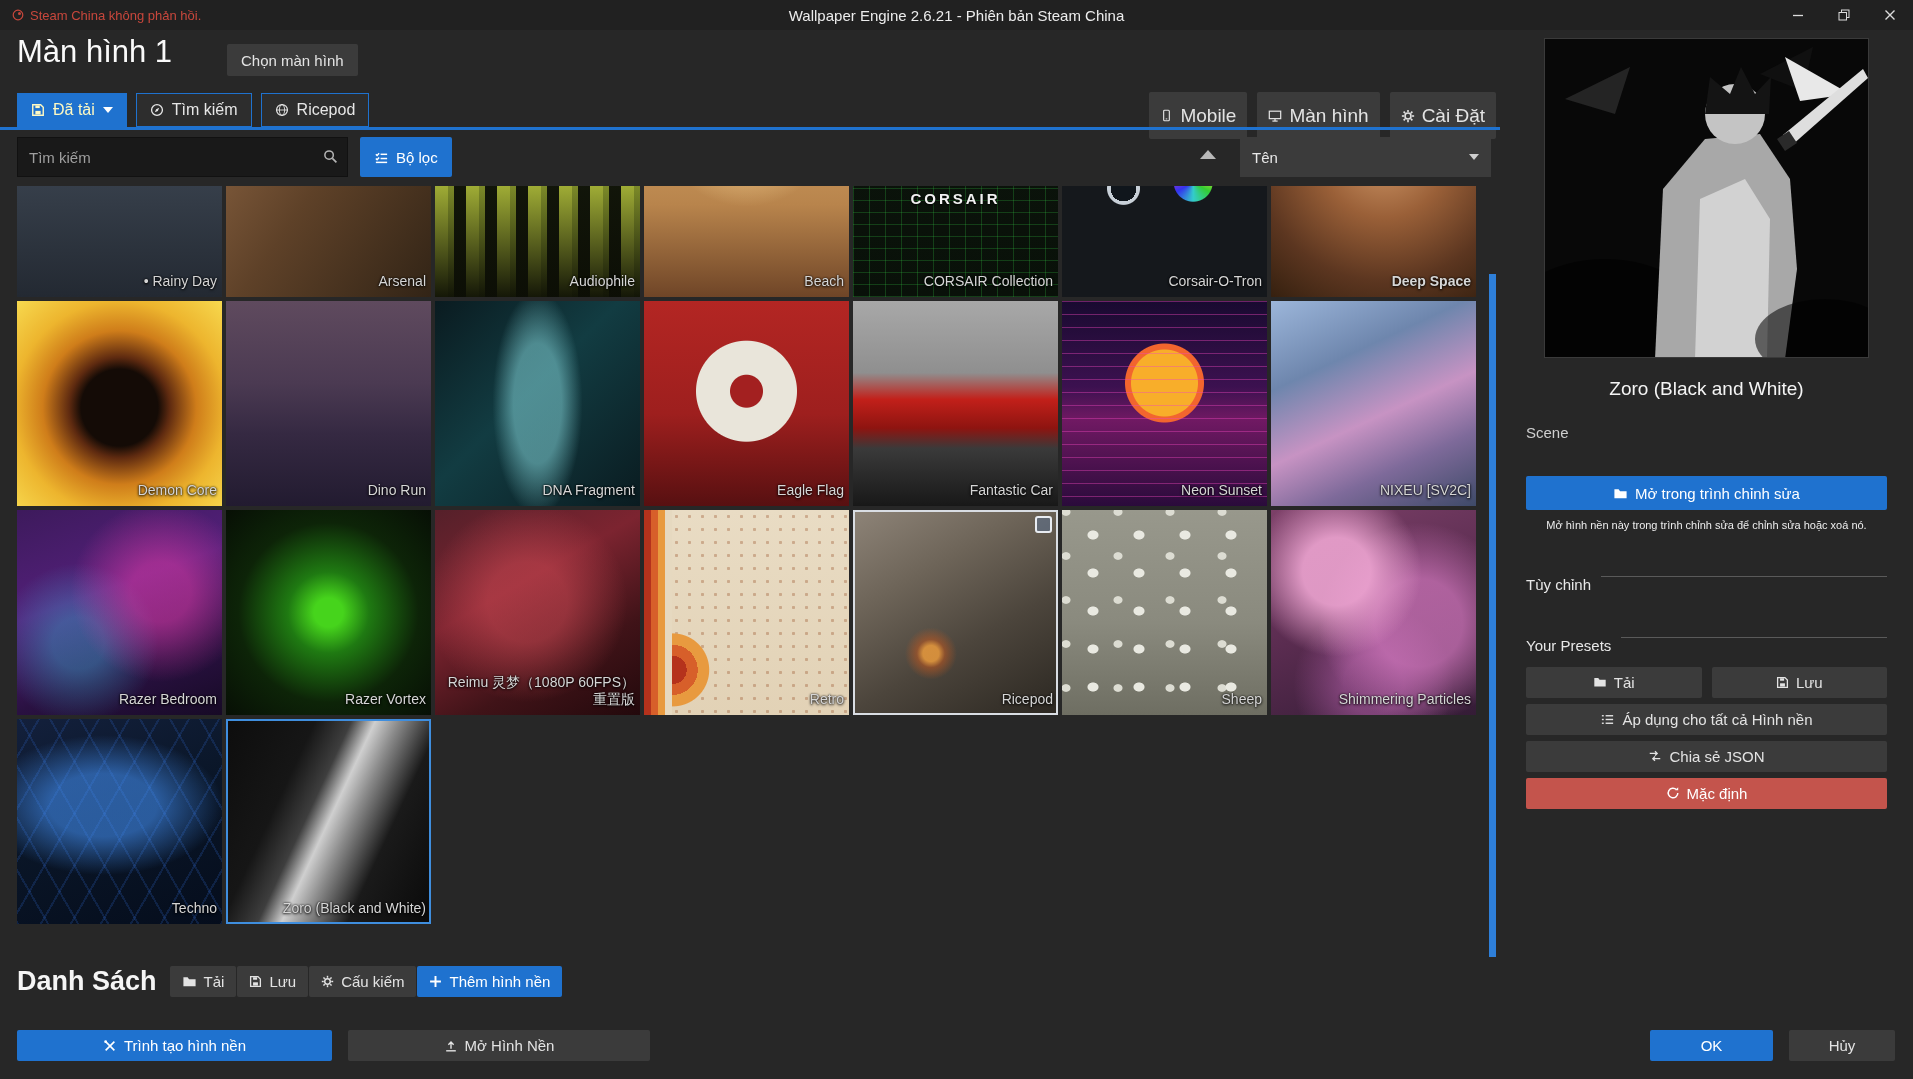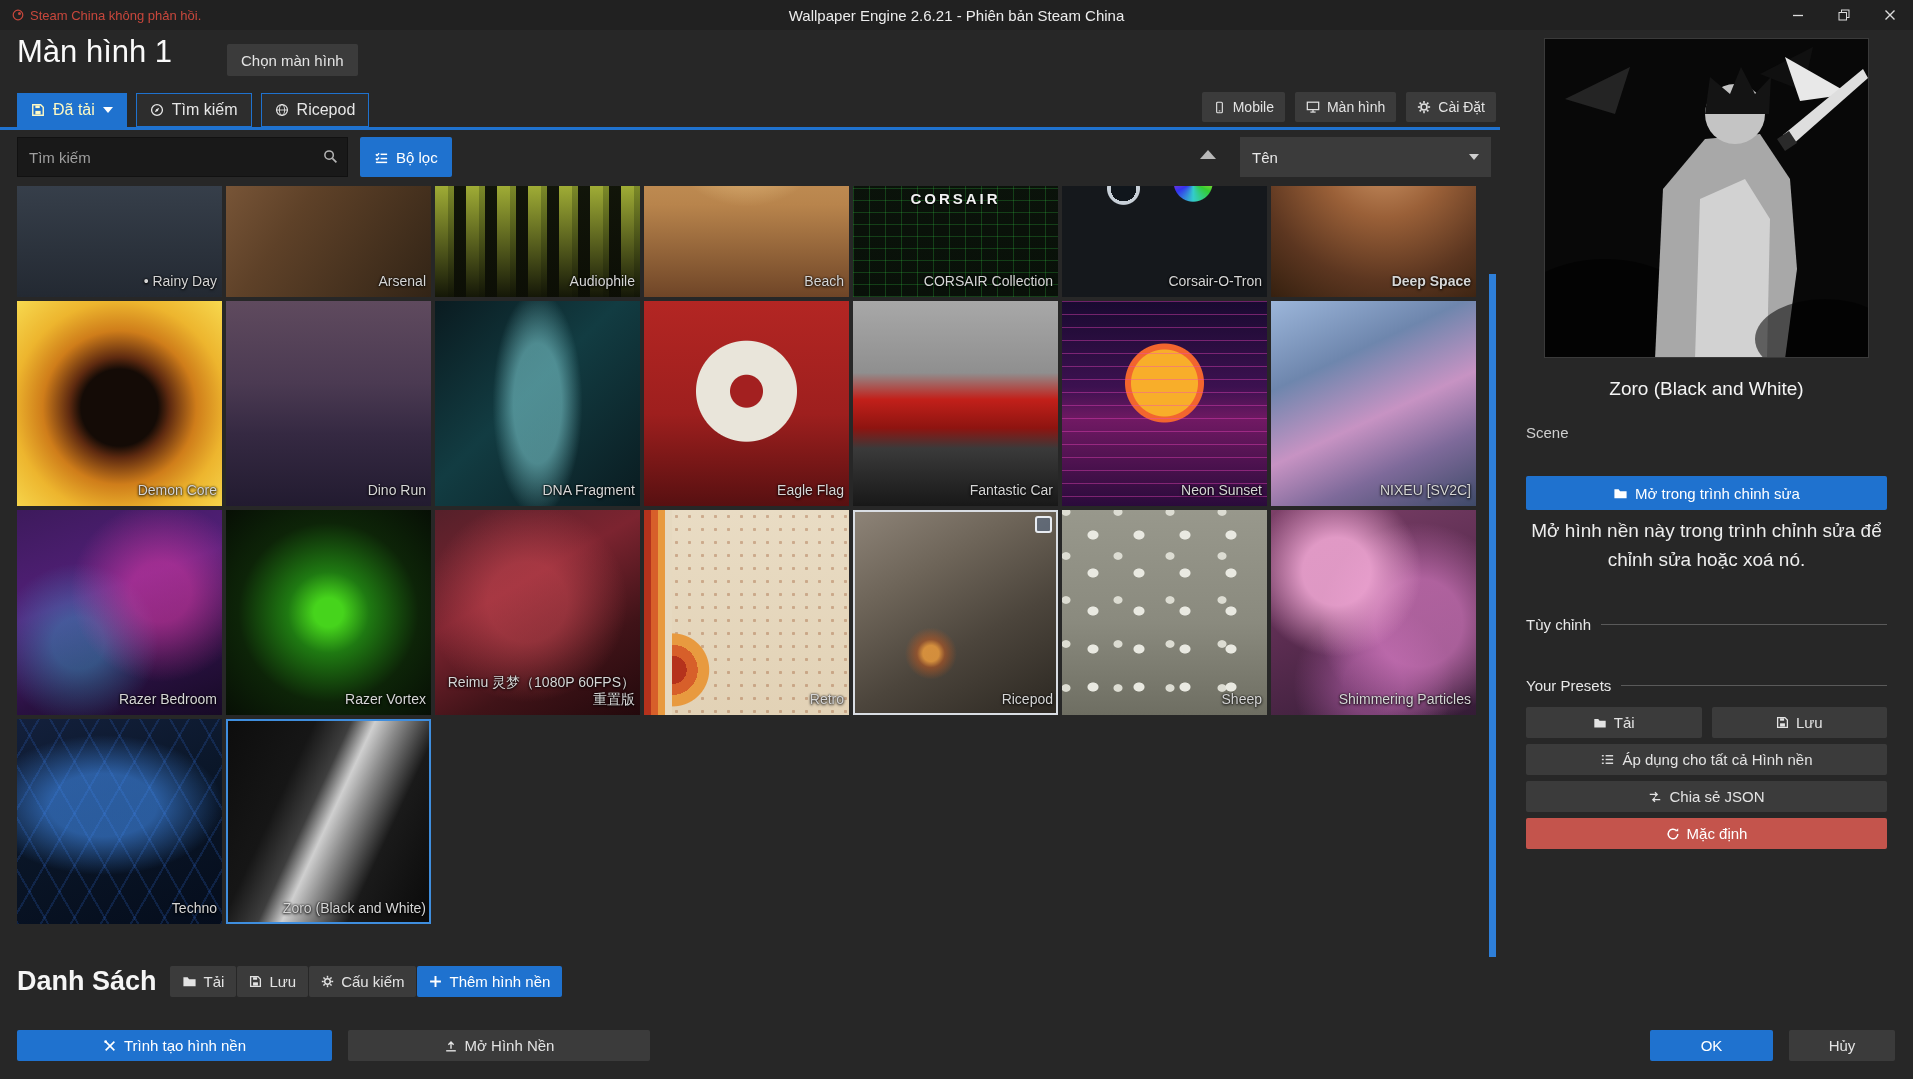--- a/index.html
+++ b/index.html
@@ -19,21 +19,21 @@
   .tb-btn{width:46px;height:30px;display:flex;align-items:center;justify-content:center;color:#dcdcdc;cursor:pointer}
 
   .left{position:absolute;left:0;top:30px;width:1500px;height:1049px}
   .page-title{position:absolute;left:17px;top:4px;font-size:31px;color:#fafafa;font-weight:400}
   .choose-screen{position:absolute;left:227px;top:14px;height:29px;padding:16px 14px}
   .tabs{position:absolute;left:17px;top:63px;display:flex;gap:9px}
   .tab{height:34px;display:flex;align-items:center;gap:8px;padding:0 13px;font-size:16px;background:#2d2d2d;border:1px solid var(--accent,#1f72cf);color:#e6e6e6;cursor:pointer}
   .tab.active{background:var(--accent,#1f72cf);border-color:var(--accent,#1f72cf);color:#fef9c3}
   .tab-underline{position:absolute;left:0;top:97px;width:1500px;height:3px;background:var(--accent,#1f72cf)}
   .top-buttons{position:absolute;right:4px;top:62px;display:flex;gap:10px}
-  .top-buttons button{height:30px;padding:13px 11px;font-size:14px}
+  .top-buttons button{height:47px;padding:13px 11px;font-size:19px}
 
   .search-row{position:absolute;left:17px;top:107px;display:flex;gap:12px}
   .search-box{position:relative;width:331px;height:40px}
   .search-box input{width:100%;height:100%;background:#191919;border:1px solid #111;color:#ddd;font-size:15px;padding:0 38px 0 11px;font-family:inherit;outline:none}
   .search-box input::placeholder{color:#9f9f9f}
   .search-icon{position:absolute;right:10px;top:12px;color:#b5b5b5;cursor:pointer}
   .filter-btn{height:40px;padding:0 14px}
   .collapse-arrow{position:absolute;left:1200px;top:120px;cursor:pointer}
   .tri-up{display:block;width:0;height:0;border-left:8px solid transparent;border-right:8px solid transparent;border-bottom:9px solid #b8b8b8}
   .sort-select{position:absolute;left:1240px;top:107px;width:251px;height:40px;background:#3b3b3b;display:flex;align-items:center;justify-content:space-between;padding:0 12px;font-size:15px;color:#e8e8e8;cursor:pointer}
@@ -53,22 +53,22 @@
   .playlist-row{position:absolute;left:17px;top:936px;display:flex;align-items:center;gap:1px}
   .playlist-title{font-size:27px;font-weight:bold;color:#f5f5f5;margin-right:12px}
   .playlist-row button{height:31px;padding:0 12px}
   .add-wallpaper{}
 
   .right-panel{position:absolute;left:1500px;top:30px;width:413px;height:1049px;padding:0 26px}
   .preview{margin:8px auto 0;width:325px;height:320px;border:1px solid #3a3a3a;background:#080808;overflow:hidden}
   .preview-title{margin-top:20px;text-align:center;font-size:19px;color:#f4f4f4}
   .preview-type{margin-top:24px;font-size:15px;color:#cfcfcf}
   .open-editor{margin-top:35px;width:100%;height:34px}
-  .hint{margin-top:7px;text-align:center;font-size:19px;line-height:1.5;color:#ededed;padding:0 4px}
-  .section-header{display:flex;align-items:center;gap:10px;font-size:15px;color:#e8e8e8}
+  .hint{margin-top:7px;text-align:center;font-size:11px;line-height:1.5;color:#ededed;padding:0 4px}
+  .section-header{display:flex;gap:10px;font-size:15px;color:#e8e8e8}
   .sh-customize{margin-top:42px}
   .sh-presets{margin-top:44px}
   .rule{flex:1;height:1px;background:#5a5a5a}
   .preset-row{margin-top:13px;display:flex;gap:10px}
   .preset-row button{flex:1;height:31px}
   .full{width:100%;height:31px;margin-top:6px}
 
   .footer{position:absolute;left:0;right:0;bottom:0;height:61px}
   .footer button{position:absolute;top:12px;height:31px}
   .creator-btn{left:17px;width:315px}

